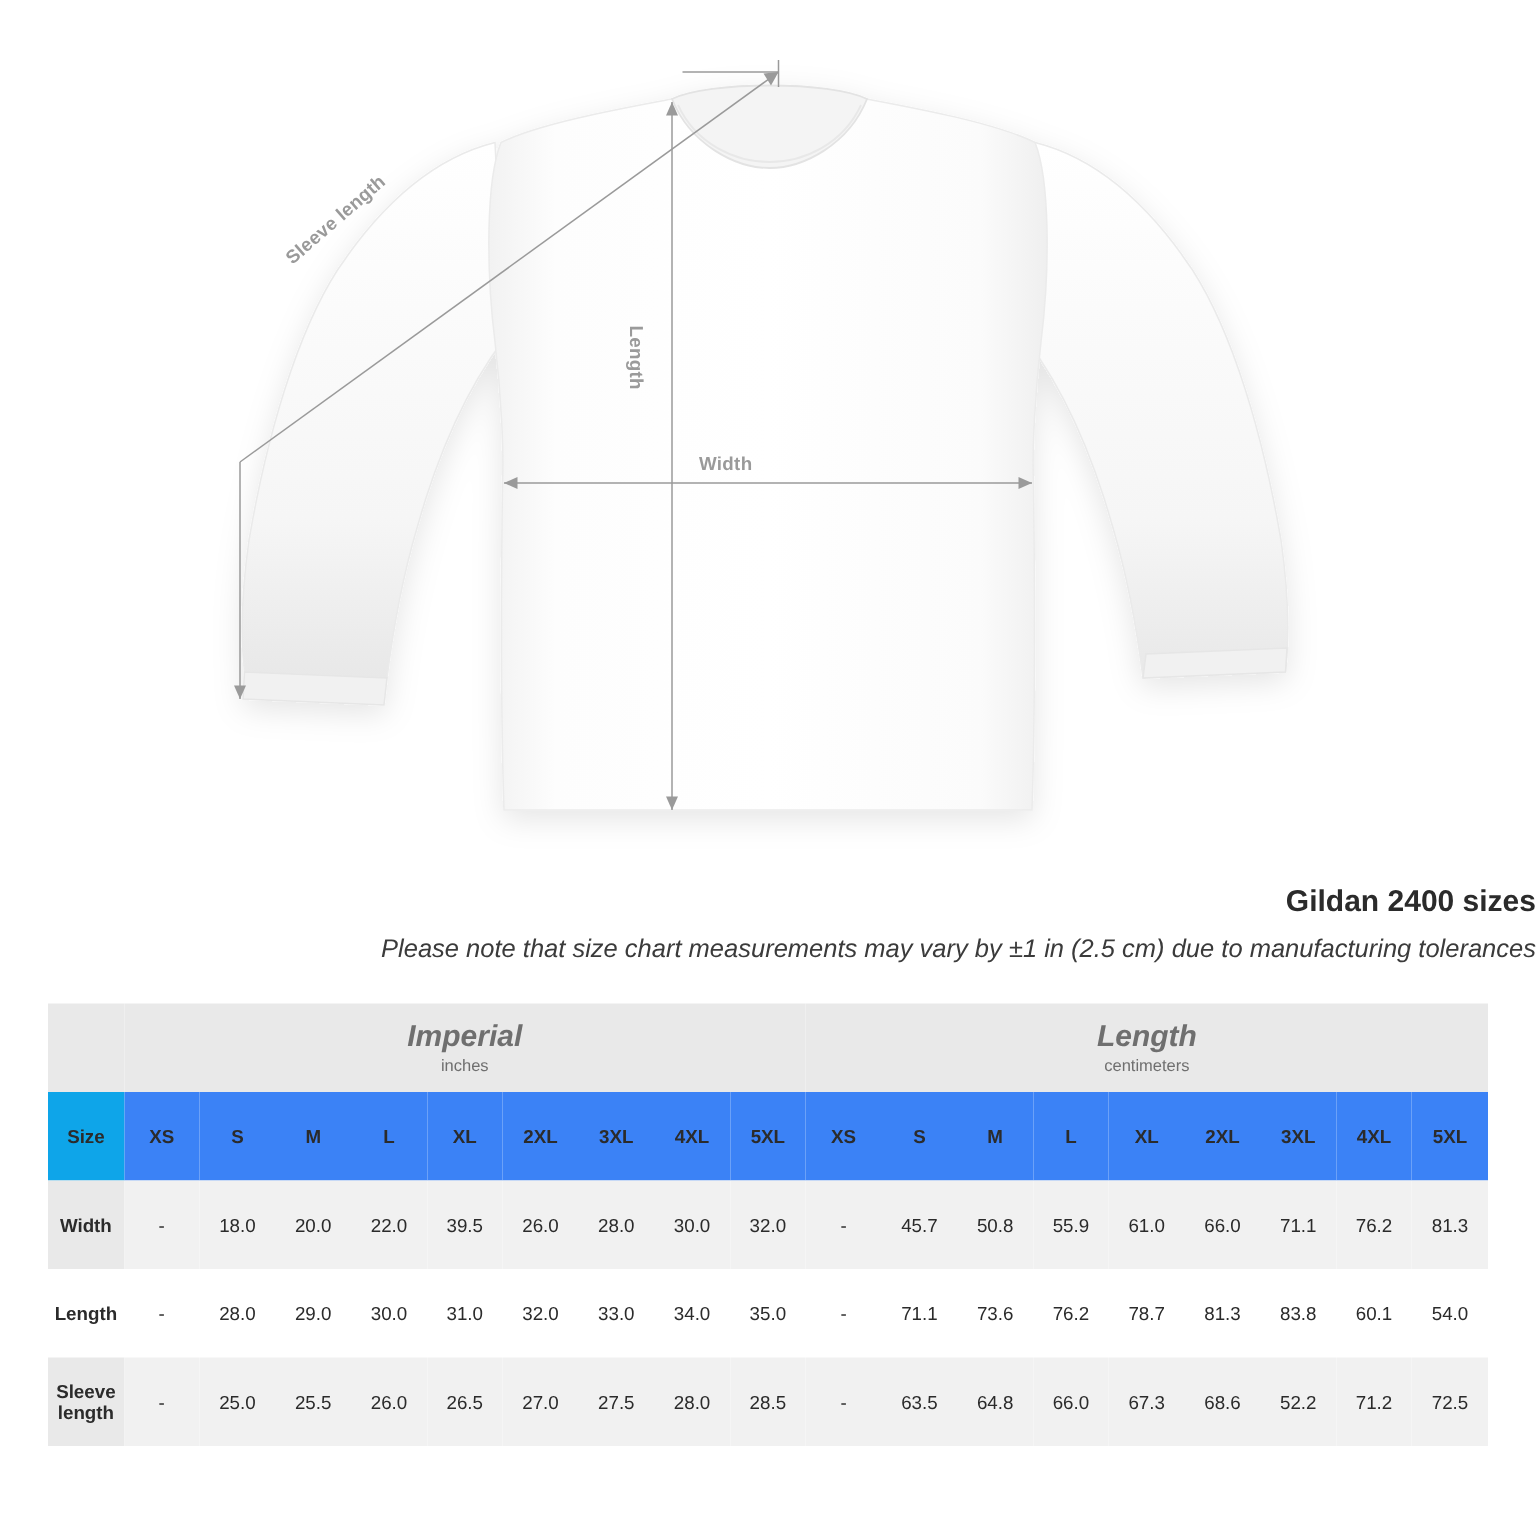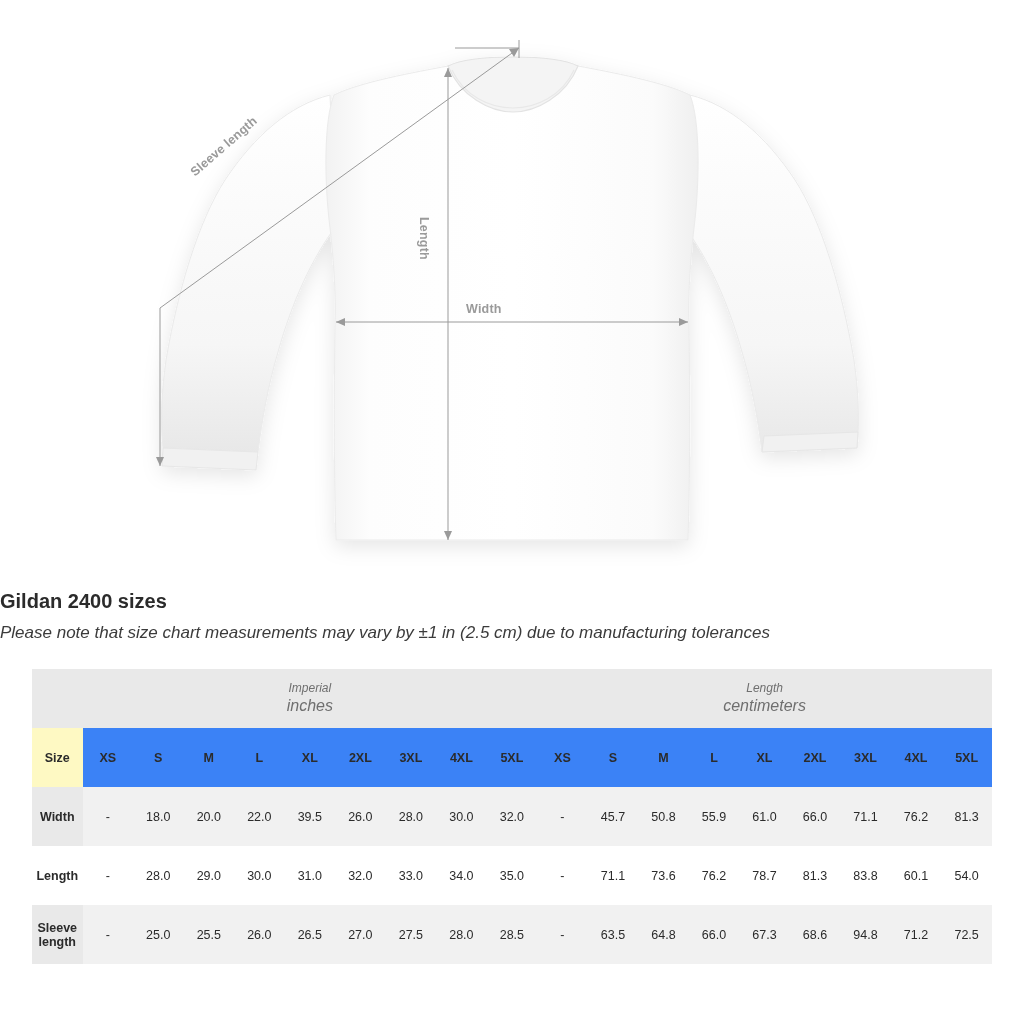--- a/index.html
+++ b/index.html
@@ -48,21 +48,21 @@
   }
   .dim-label.sleeve-label {
     left: 197px;
     top: 165px;
     transform: rotate(-41deg);
     transform-origin: left bottom;
   }
 
   
   .title-block {
-    text-align: left;
+    text-align: right;
     margin-top: 10px;
   }
   .chart-title {
     font-size: 20px;
     font-weight: bold;
     color: #2b2b2b;
     margin: 0 0 10px 0;
   }
   .chart-note {
     font-size: 17px;
@@ -87,49 +87,48 @@
     padding: 0;
     height: 59px;
     vertical-align: middle;
   }
   .unit-head {
     background: #e9e9e9;
     height: 88px;
     border: none;
   }
   .unit-name {
-    font-size: 12px;
+    font-size: 20px;
     font-style: italic;
-    font-weight: normal;
+    font-weight: bold;
     color: #6f6f6f;
     line-height: 1.25;
   }
   .unit-sub {
-    font-size: 16px;
-    font-style: italic;
+    font-size: 11px;
     color: #6f6f6f;
     line-height: 1.3;
   }
   .row-header {
     background: #efefef;
     font-weight: bold;
     font-size: 13px;
     color: #2b2b2b;
     width: 118px;
   }
   tr.band-alt .row-header { background: #e9e9e9; }
   tr.band-alt td { background: #f1f1f1; }
   tr.band td { background: #ffffff; }
   .size-head {
     background: #3b82f6;
     font-weight: bold;
     font-size: 13px;
     color: #2b2b2b;
   }
-  tr.head-row .row-header { background: #fef9c3; }
+  tr.head-row .row-header { background: #0ea5e9; }
   .val { font-size: 12.5px; }
 </style>
 </head>
 <body>
 
 <div class="page">
 
   <div class="illustration">
     <svg width="1024" height="580" viewBox="0 0 1024 580">
       <defs>
@@ -297,20 +296,20 @@
           <td class="val">27.0</td>
           <td class="val">27.5</td>
           <td class="val">28.0</td>
           <td class="val">28.5</td>
           <td class="val">-</td>
           <td class="val">63.5</td>
           <td class="val">64.8</td>
           <td class="val">66.0</td>
           <td class="val">67.3</td>
           <td class="val">68.6</td>
-          <td class="val">94.8</td>
+          <td class="val">52.2</td>
           <td class="val">71.2</td>
           <td class="val">72.5</td>
         </tr>
       </tbody>
     </table>
   </div>
 </div>
 
 </body></html>

